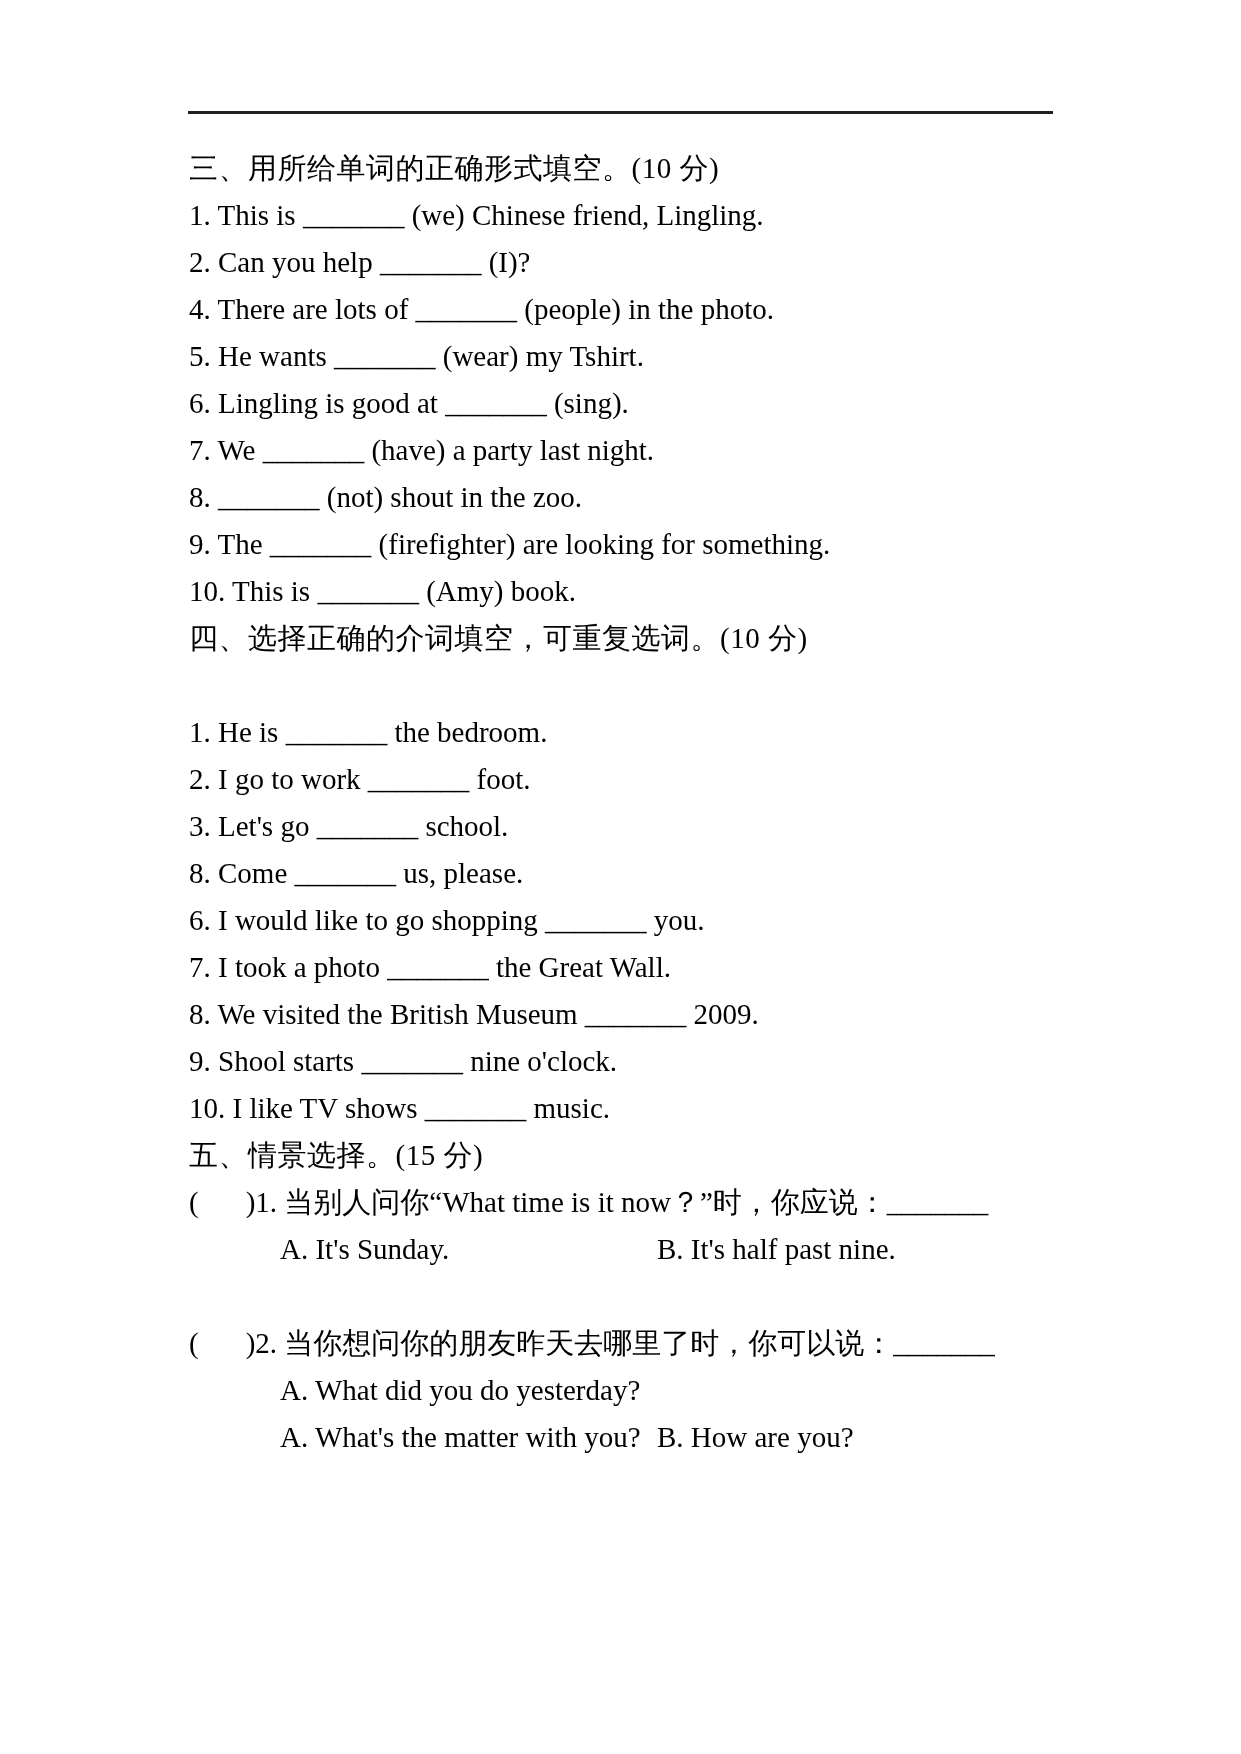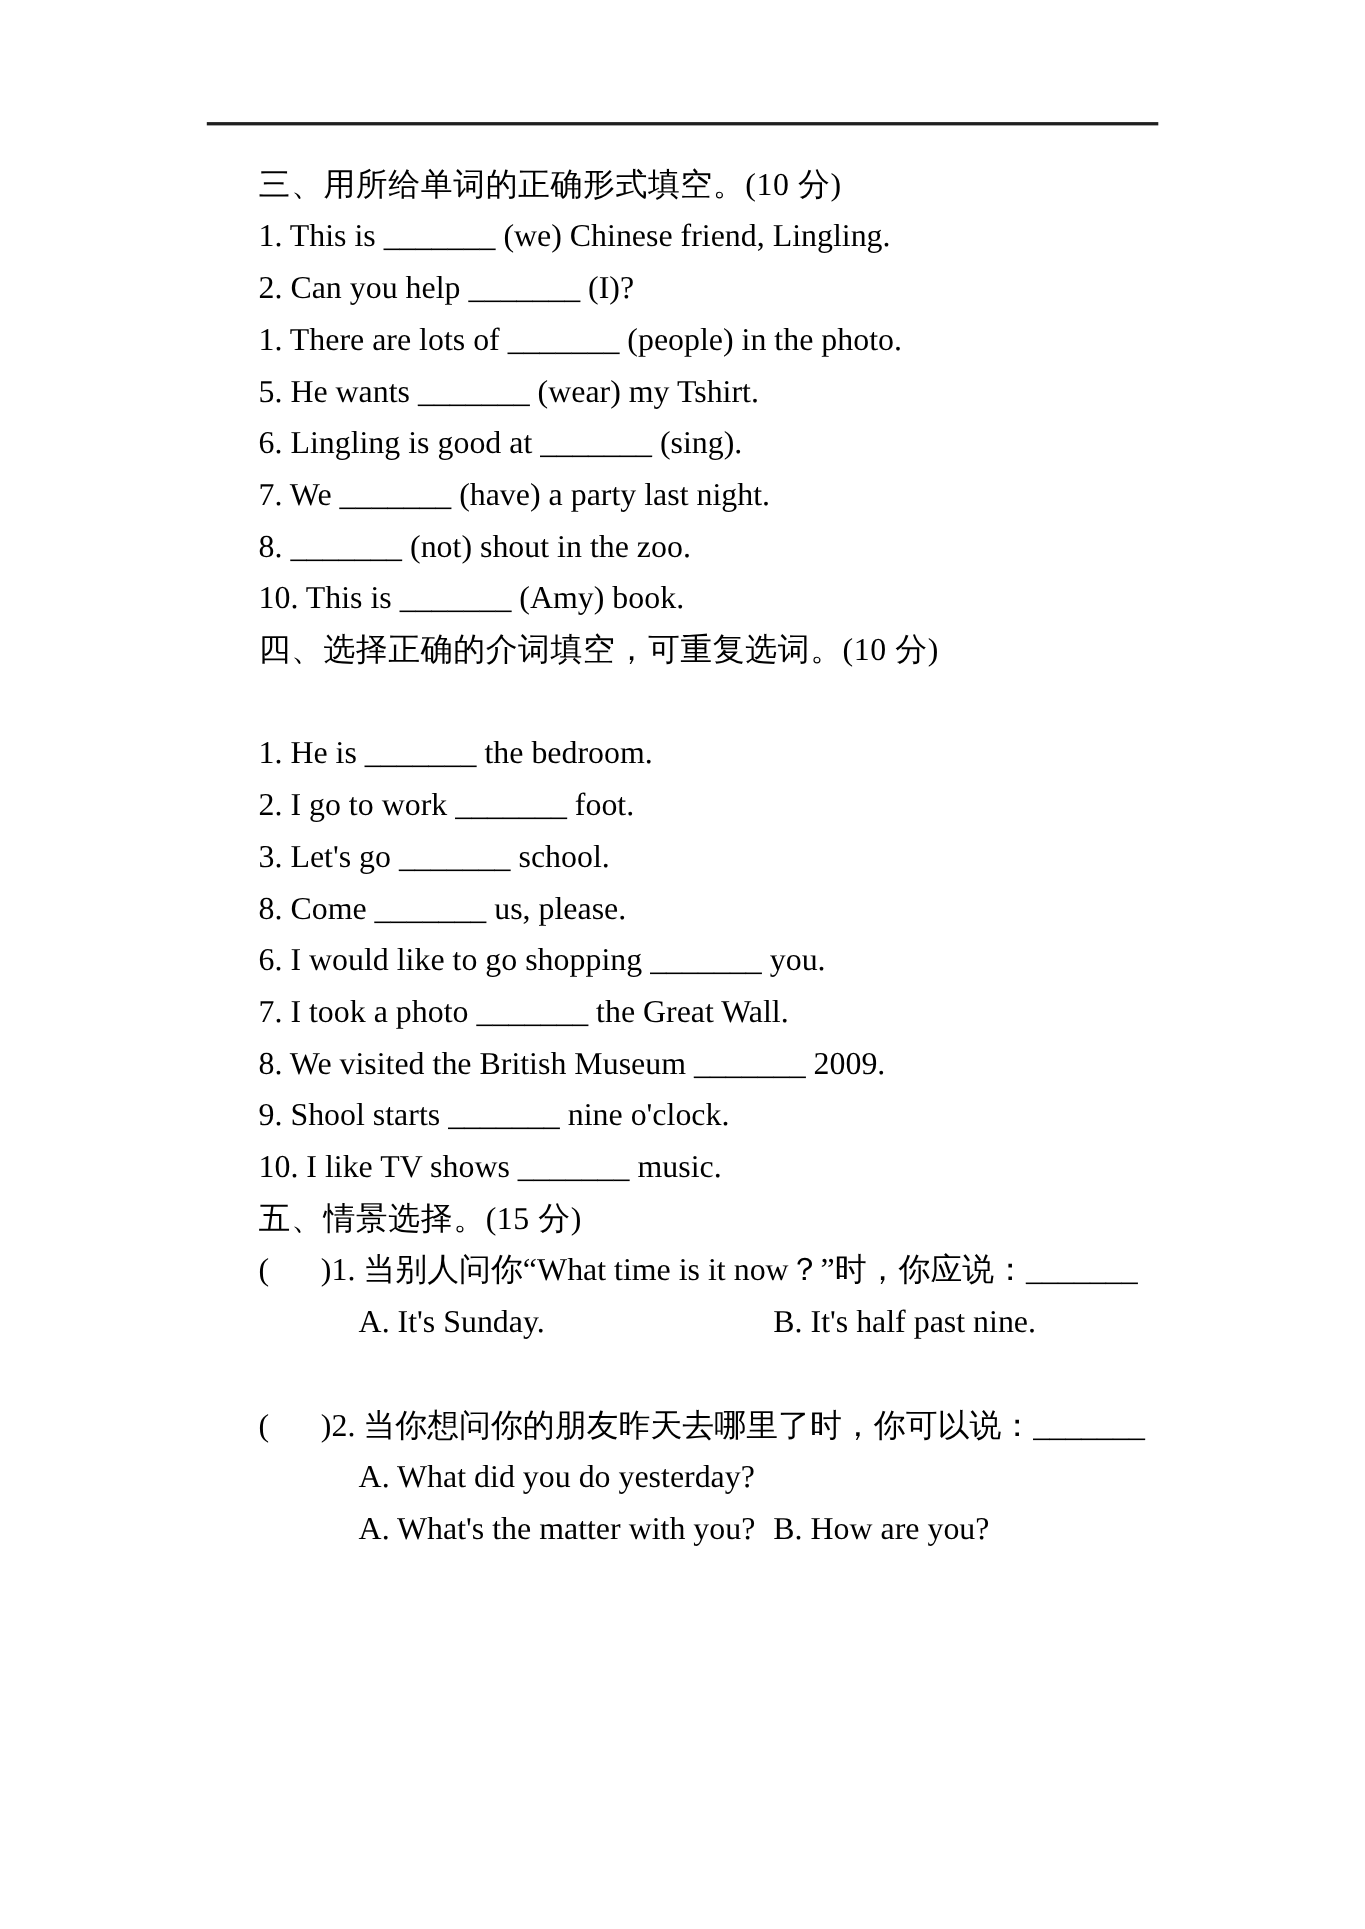--- a/index.html
+++ b/index.html
@@ -22,21 +22,20 @@
     top: 111px;
     width: 865px;
     height: 3px;
     background: #1f1f1f;
   }
   .content {
     position: absolute;
     left: 189px;
     top: 145px;
     width: 880px;
-    margin-left: 46px;
   }
   .line {
     position: relative;
     height: 47px;
     line-height: 47px;
     font-size: 29px;
     white-space: nowrap;
   }
   .heading {
     letter-spacing: 0.5px;
@@ -60,25 +59,26 @@
 
 <div class="page">
 
   <div class="header-rule"></div>
 
   <div class="content">
 
     <div class="line heading">三、用所给单词的正确形式填空。(10 分)</div>
     <div class="line">1. This is _______ (we) Chinese friend, Lingling.</div>
     <div class="line">2. Can you help _______ (I)?</div>
-    <div class="line">1. There are lots of _______ (people) in the photo.</div>
+    <div class="line">4. There are lots of _______ (people) in the photo.</div>
     <div class="line">5. He wants _______ (wear) my Tshirt.</div>
     <div class="line">6. Lingling is good at _______ (sing).</div>
     <div class="line">7. We _______ (have) a party last night.</div>
     <div class="line">8. _______ (not) shout in the zoo.</div>
+    <div class="line">9. The _______ (firefighter) are looking for something.</div>
     <div class="line">10. This is _______ (Amy) book.</div>
 
     <div class="line heading">四、选择正确的介词填空，可重复选词。(10 分)</div>
     <div class="line"></div>
     <div class="line">1. He is _______ the bedroom.</div>
     <div class="line">2. I go to work _______ foot.</div>
     <div class="line">3. Let's go _______ school.</div>
     <div class="line">8. Come _______ us, please.</div>
     <div class="line">6. I would like to go shopping _______ you.</div>
     <div class="line">7. I took a photo _______ the Great Wall.</div>

